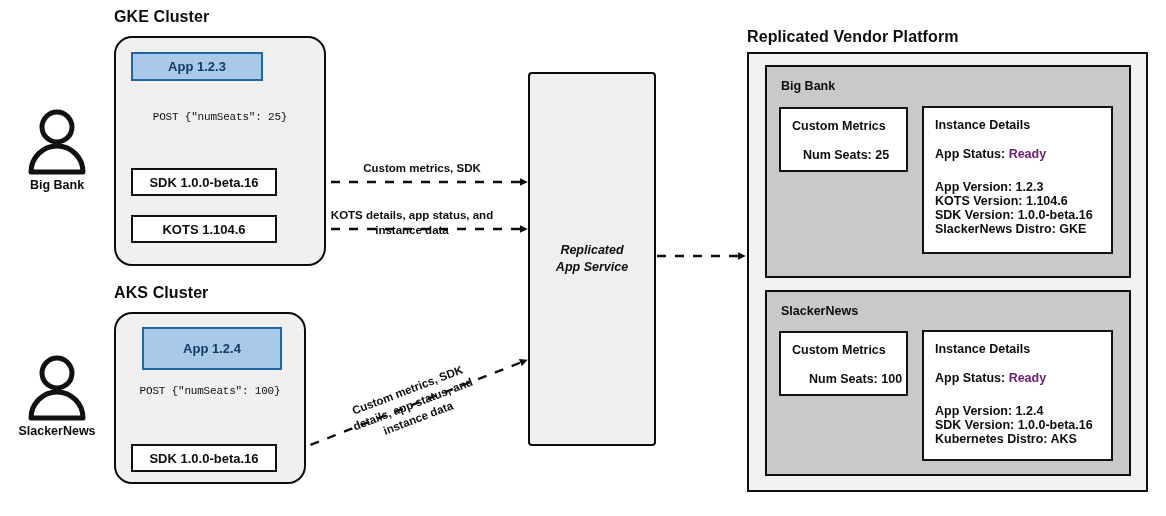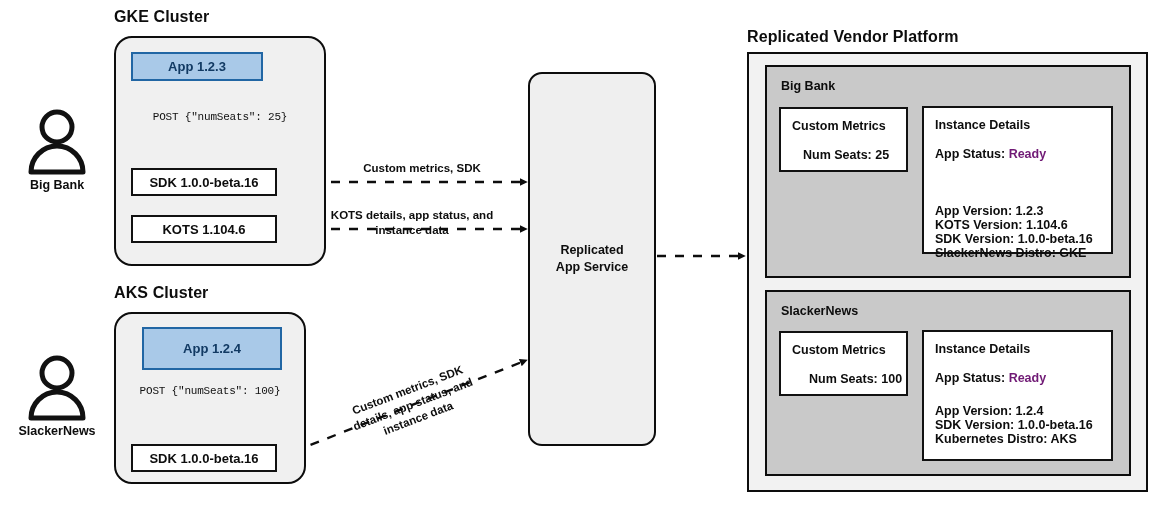--- a/index.html
+++ b/index.html
@@ -82,31 +82,32 @@
     font-size: 13px;
     font-weight: bold;
     color: #0d0d0d;
     white-space: nowrap;
   }
 
   
   .service-box {
     background: #efefef;
     border: 2.5px solid #0d0d0d;
-    border-radius: 14px;
+    border-radius: 4px;
     box-sizing: border-box;
     display: flex;
     align-items: center;
     justify-content: center;
     flex-direction: column;
     font-size: 12.5px;
     font-weight: bold;
     color: #0d0d0d;
     line-height: 17px;
     text-align: center;
+    font-style: italic;
   }
 
   
   .platform-outer {
     background: #f2f2f2;
     border: 2.5px solid #0d0d0d;
     box-sizing: border-box;
   }
   .tenant-box {
     background: #c9c9c9;
@@ -242,21 +243,21 @@
     <div class="panel-head" style="position:absolute; left:11px; top:10px;">Custom Metrics</div>
     <div class="panel-line" style="position:absolute; left:22px; top:39px;">Num Seats: 25</div>
   </div>
 
   <div class="abs panel" style="left:922px; top:106px; width:191px; height:148px;">
     <div class="panel-head" style="position:absolute; left:11px; top:10px;">Instance Details</div>
     <div class="panel-line" style="position:absolute; left:11px; top:39px;">
       <span>App Status:</span>
       <span class="status-ok"> Ready</span>
     </div>
-    <div style="position:absolute; left:11px; top:72px;margin-top:24px;">
+    <div style="position:absolute; left:11px; top:72px;">
       <div class="panel-line">App Version: 1.2.3</div>
       <div class="panel-line">KOTS Version: 1.104.6</div>
       <div class="panel-line">SDK Version: 1.0.0-beta.16</div>
       <div class="panel-line">SlackerNews Distro: GKE</div>
     </div>
   </div>
 
   <div class="abs tenant-box" style="left:765px; top:290px; width:366px; height:186px;">
     <div class="tenant-name" style="position:absolute; left:14px; top:12px;">SlackerNews</div>
   </div>

